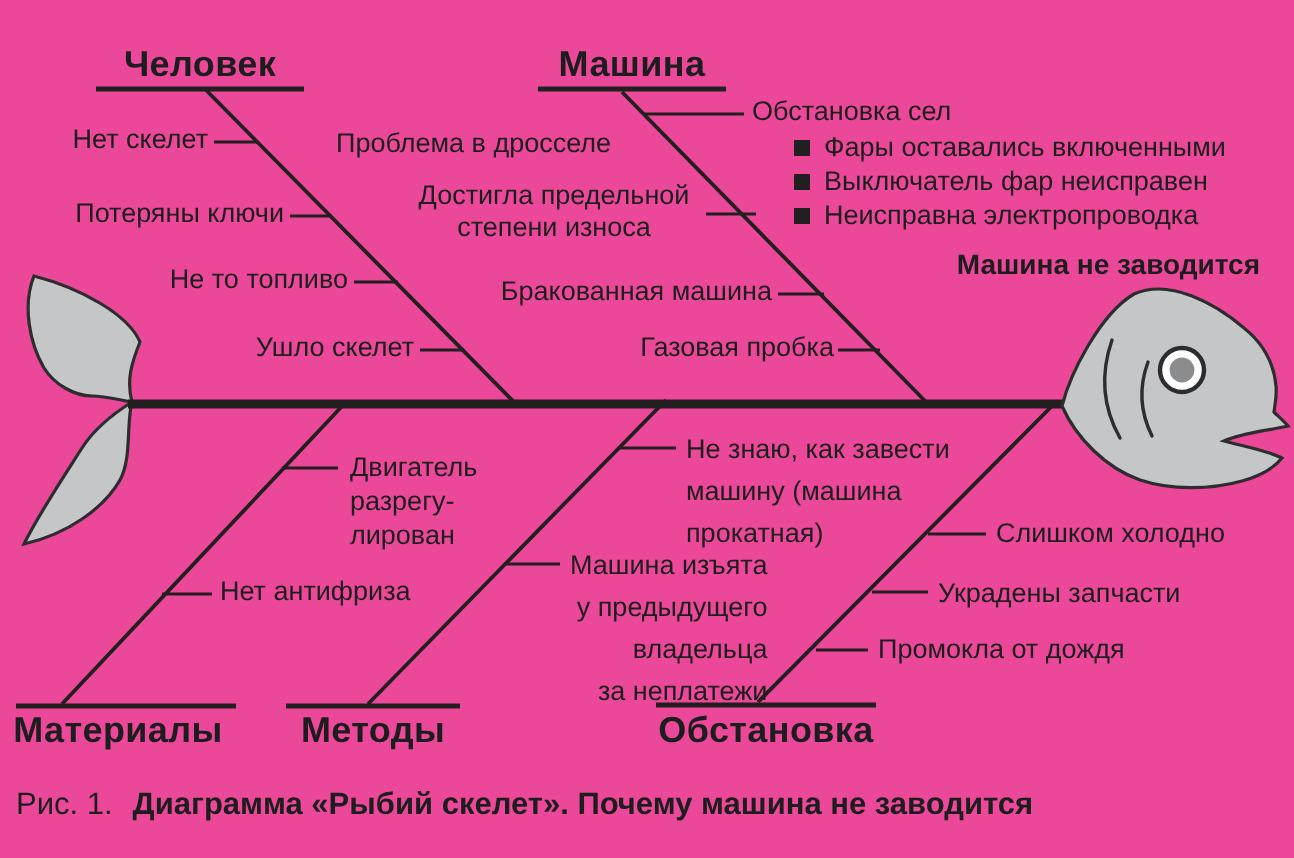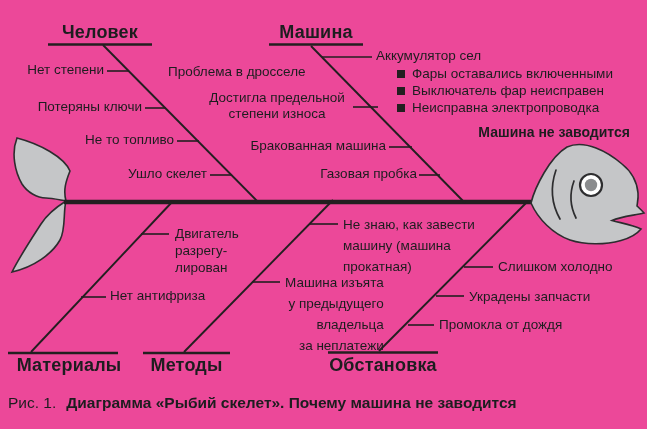--- a/index.html
+++ b/index.html
@@ -71,33 +71,33 @@
     <line class="tick" x1="309" y1="224" x2="338" y2="224"></line>
     <line class="tick" x1="252" y1="282" x2="280" y2="282"></line>
 
     <line class="tick" x1="464" y1="267" x2="493" y2="267"></line>
     <line class="tick" x1="436" y1="296" x2="464" y2="296"></line>
     <line class="tick" x1="408" y1="325" x2="434" y2="325"></line>
   </svg>
 
   <div class="cat" style="left:48px;top:22px;width:104px;">Человек</div>
   <div class="cat" style="left:269px;top:22px;width:94px;">Машина</div>
-  <div class="cat" style="left:14px;top:355px;width:110px;text-align:center;">Материалы</div>
+  <div class="cat" style="left:4px;top:355px;width:110px;text-align:center;">Материалы</div>
   <div class="cat" style="left:143px;top:355px;width:87px;">Методы</div>
   <div class="cat" style="left:328px;top:355px;width:110px;">Обстановка</div>
 
   <div class="head-label" style="right:17px;top:124px;">Машина не заводится</div>
 
-  <div class="lbl ra" style="right:543px;top:62px;">Нет степени</div>
+  <div class="lbl ra" style="right:543px;top:62px;">Нет скелет</div>
   <div class="lbl ra" style="right:505px;top:99px;">Потеряны ключи</div>
   <div class="lbl ra" style="right:473px;top:132px;">Не то топливо</div>
   <div class="lbl ra" style="right:440px;top:166px;">Ушло скелет</div>
 
   <div class="lbl" style="left:168px;top:64px;">Проблема в дросселе</div>
-  <div class="lbl" style="left:376px;top:48px;">Аккумулятор сел</div>
+  <div class="lbl" style="left:376px;top:48px;">Обстановка сел</div>
   <div class="sub-row" style="left:397px;top:66px;">
     <span class="sq"></span>
     <span>Фары оставались включенными</span>
   </div>
   <div class="sub-row" style="left:397px;top:100px;">
     <span class="sq"></span>
     <span>Неисправна электропроводка</span>
   </div>
   <div class="sub-row" style="left:397px;top:83px;">
     <span class="sq"></span>

